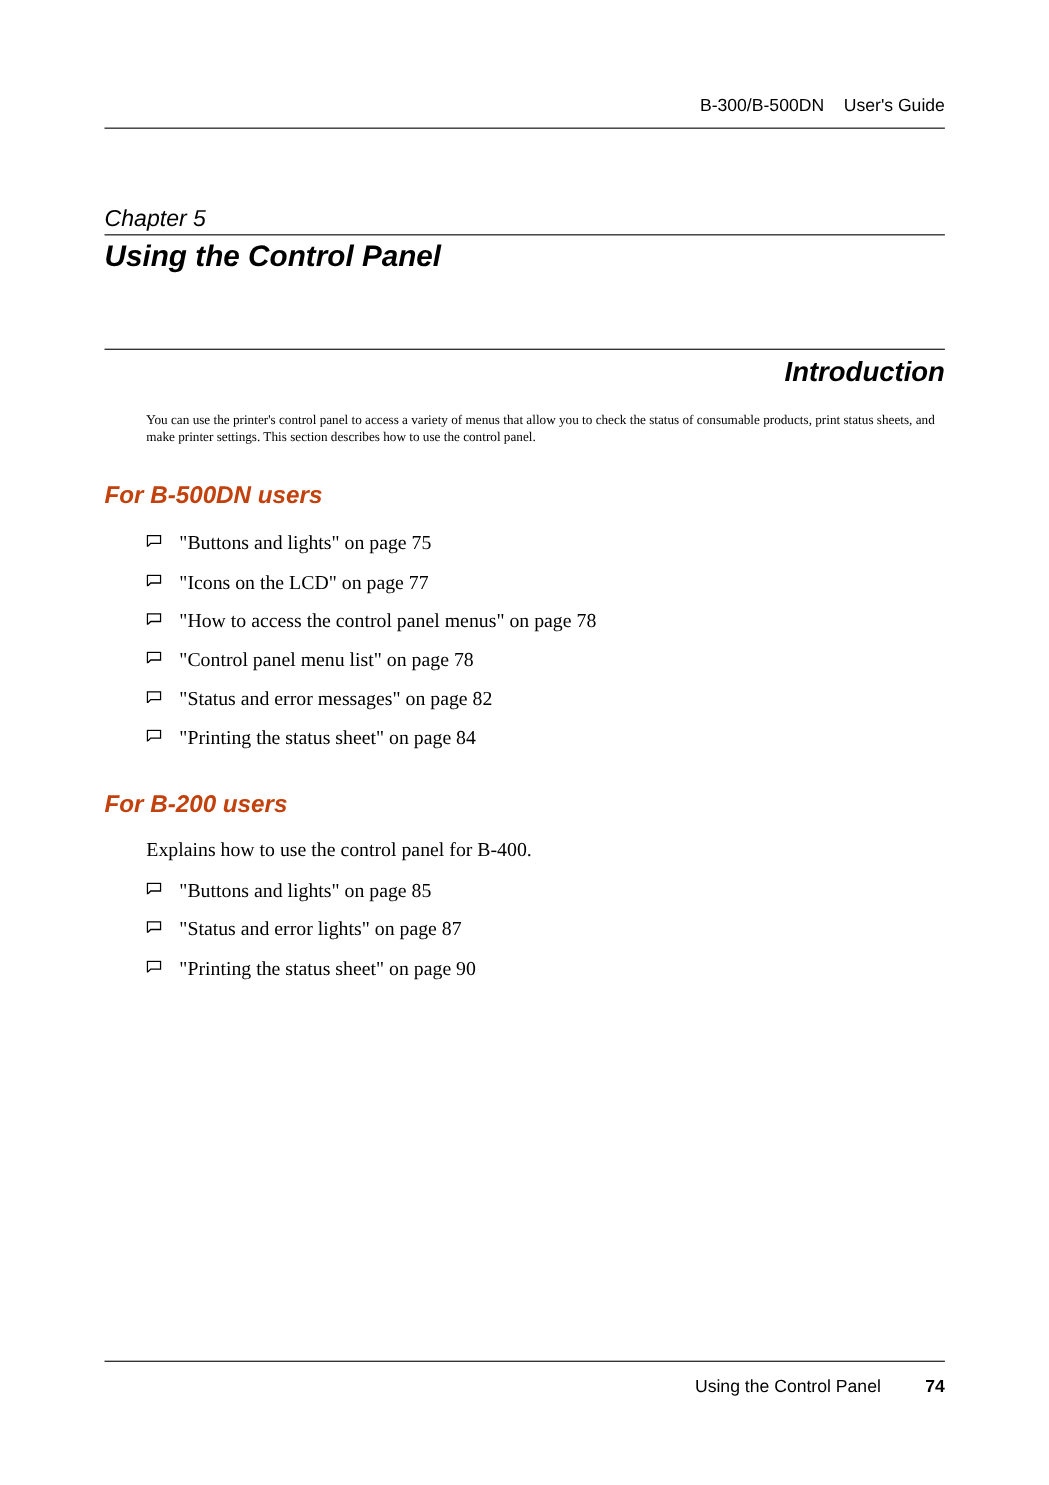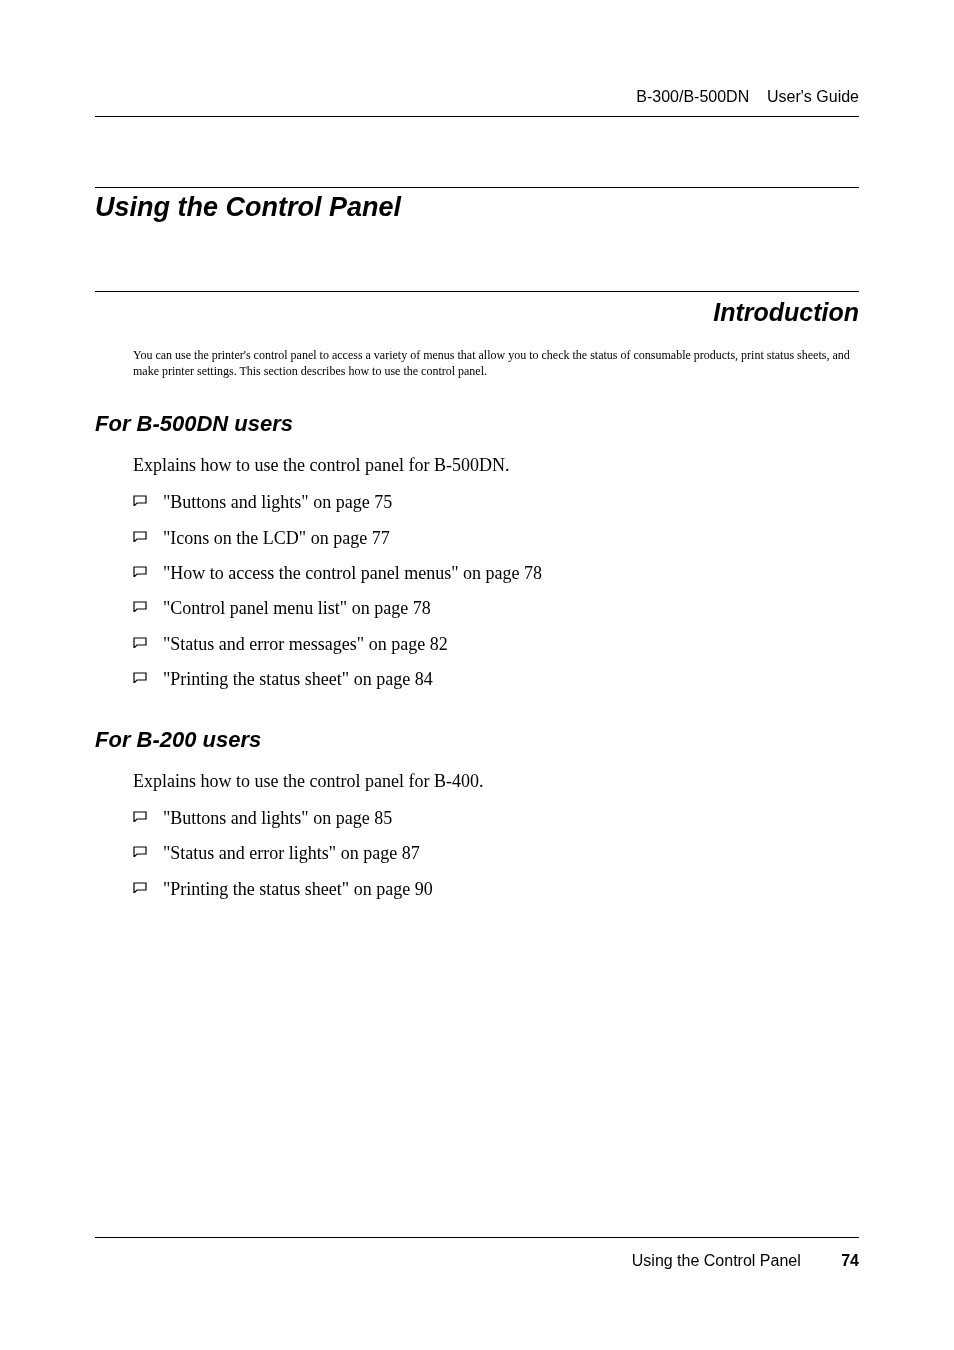--- a/index.html
+++ b/index.html
@@ -61,21 +61,21 @@
     font-size: 12px;
     line-height: 1.35;
     margin-left: 38px;
     margin-bottom: 32px;
   }
   .h3 {
     font-family: "Trebuchet MS", "Lucida Grande", sans-serif;
     font-style: italic;
     font-weight: bold;
     font-size: 22px;
-    color: #000000;
+    color: #c2410c;
     margin-bottom: 18px;
   }
   .intro-line {
     font-size: 18px;
     margin-left: 38px;
     margin-bottom: 14px;
   }
   ul.bullet-list {
     list-style: none;
     margin-left: 38px;
@@ -113,27 +113,27 @@
 </style>
 </head>
 <body>
 
 <div class="page">
 
   <div class="running-header">
     <span>B-300/B-500DN</span>&nbsp;&nbsp;&nbsp;&nbsp;<span>User's Guide</span>
   </div>
 
+  <div class="chapter-label">Chapter 5</div>
   <div class="chapter-title">Using the Control Panel</div>
 
   <div class="h2">Introduction</div>
   <p class="body-text">You can use the printer's control panel to access a variety of menus that allow you to check the status of consumable products, print status sheets, and make printer settings. This section describes how to use the control panel.</p>
 
   <div class="h3">For B-500DN users</div>
-  <p class="intro-line">Explains how to use the control panel for B-500DN.</p>
   <ul class="bullet-list">
     <li>
       <svg class="bullet-icon" viewBox="0 0 14 11">
           <path d="M1 1 H13 V8 H4 L1 11 Z" fill="#fff" stroke="#000" stroke-width="1.2"></path>
         </svg>
       <span>"Buttons and lights" on page 75</span>
     </li>
     <li>
       <svg class="bullet-icon" viewBox="0 0 14 11">
           <path d="M1 1 H13 V8 H4 L1 11 Z" fill="#fff" stroke="#000" stroke-width="1.2"></path>

